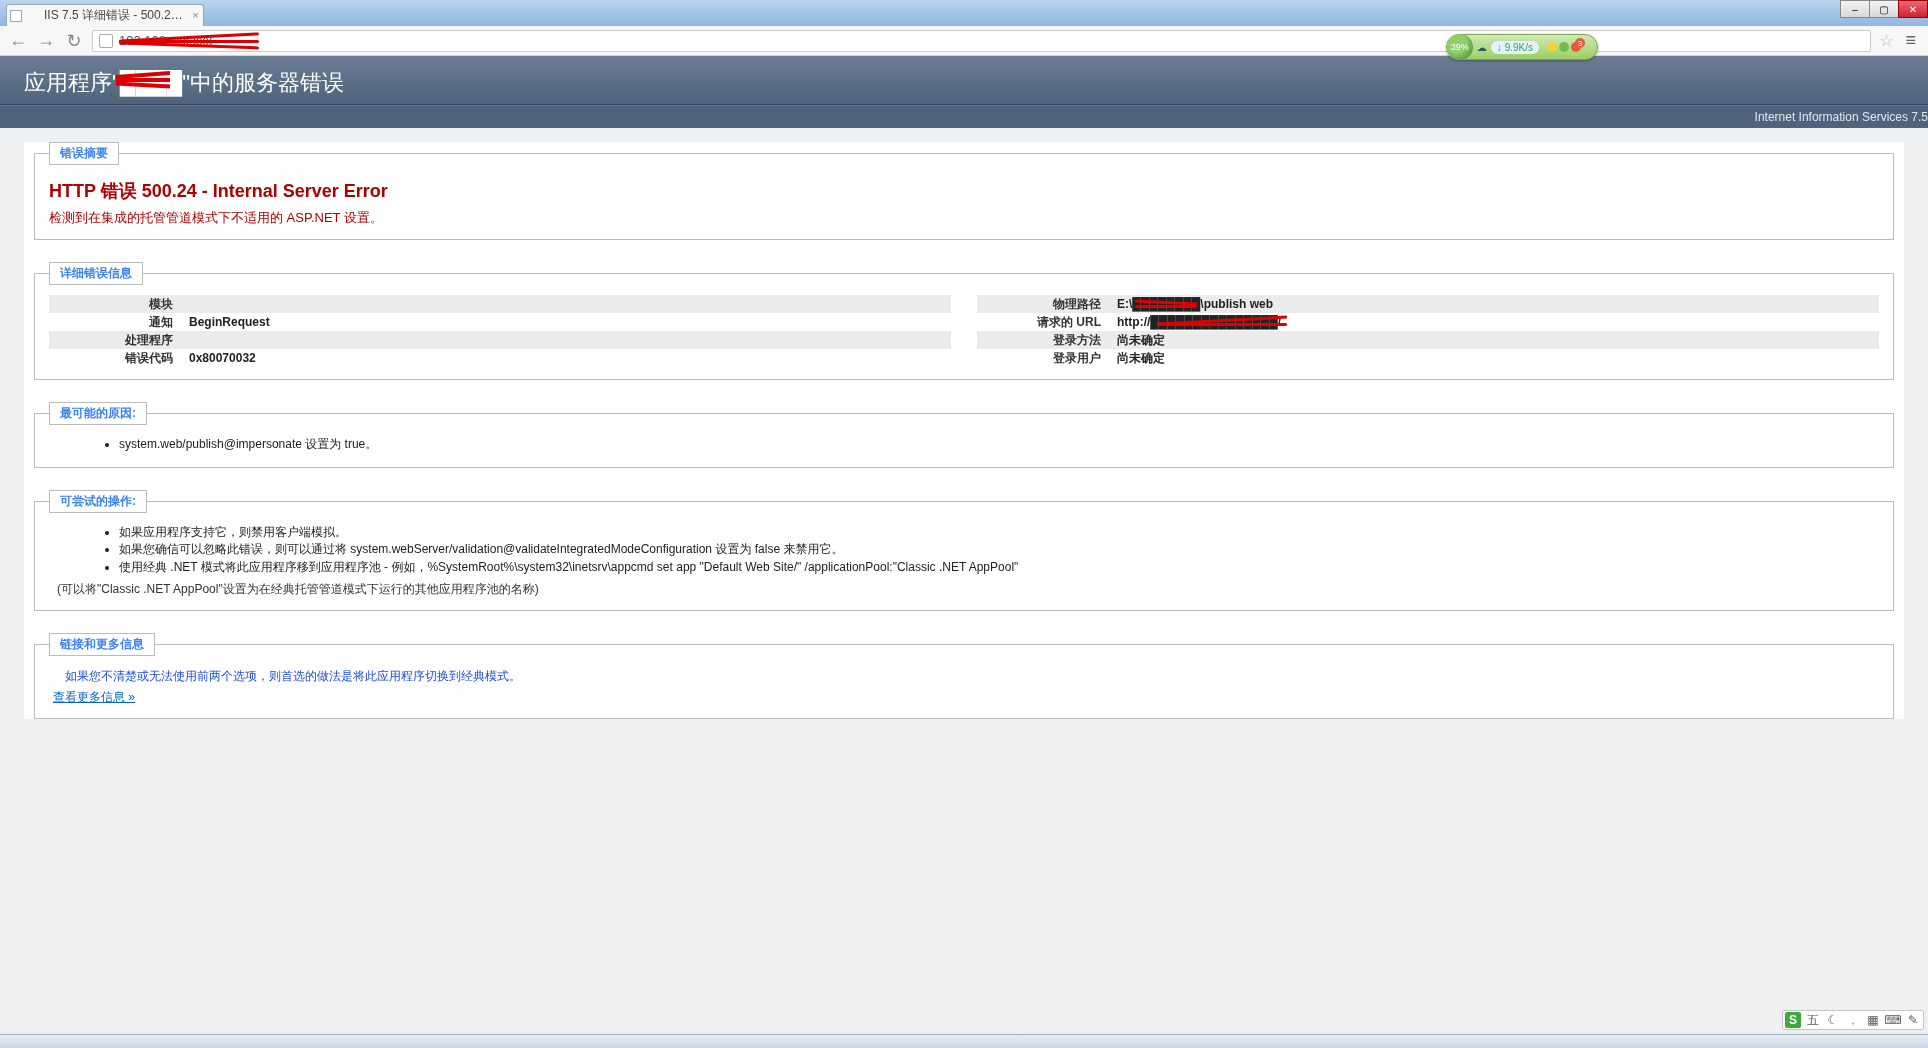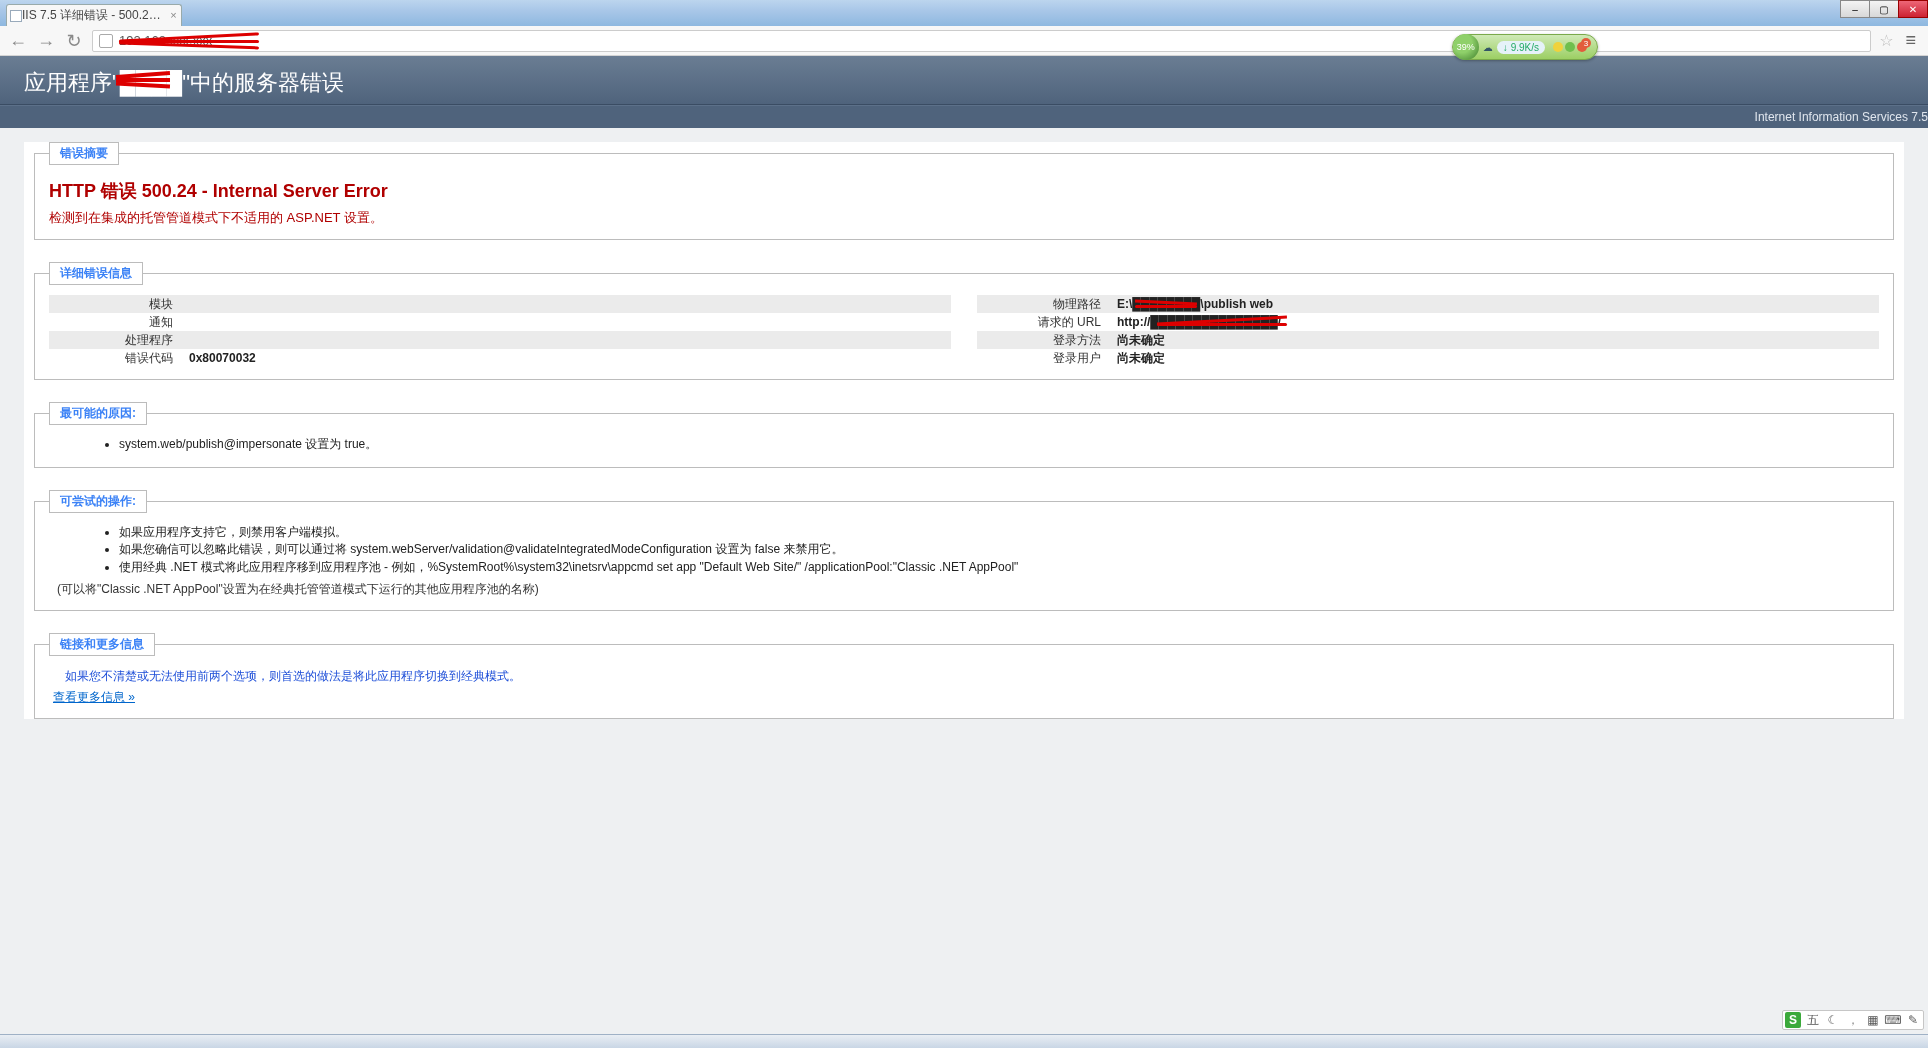--- a/index.html
+++ b/index.html
@@ -12,21 +12,21 @@
     display:flex; align-items:center; justify-content:center; font-size:10px;
     background:linear-gradient(#f4f4f4,#d8d8d8); }
   .win-btn.close { background:linear-gradient(#e67,#c23); color:#fff; border-color:#900;}
   .tabstrip {
     height:26px; background:linear-gradient(#bcd5ee,#a9c7e8 40%,#8eb8e0);
     display:flex; align-items:flex-end; padding-left:6px; position:relative;
   }
   .tab {
     height:22px; background:#f7f7f7; border:1px solid #9aa; border-bottom:none;
     border-radius:3px 3px 0 0; padding:2px 20px 2px 3px; font-size:12px; color:#444;
-    display:flex; align-items:center; gap:0; max-width:200px; position:relative;
+    display:flex; align-items:center; gap:22px; max-width:200px; position:relative;
   }
   .tab .page-ico { width:12px;height:12px;border:1px solid #9ab;background:#fff; }
   .tab .x { position:absolute; right:4px; top:4px; font-size:11px; color:#888; }
   .navbar {
     height:30px; background:#f7f7f7; border-bottom:1px solid #d4d4d4;
     display:flex; align-items:center; padding:0 8px; gap:8px;
   }
   .nav-arrow, .nav-reload { color:#8a8a8a; font-size:18px; width:20px; text-align:center; }
   .url-box {
     flex:1; height:22px; border:1px solid #ccc; border-radius:2px; background:#fff;
@@ -42,21 +42,21 @@
     content:""; position:absolute; width:100%; height:3px; background:#d00; border-radius:2px;
   }
   .url-redaction::before { top:-4px; transform:rotate(-3deg);}
   .url-redaction::after { top:4px; transform:rotate(2deg);}
   .star { color:#bbb; font-size:16px; }
   .menu-btn { font-size:18px; color:#666; padding:0 4px;}
   
   .float-badge {
     position:absolute; top:34px; right:330px; z-index:30;
     height:26px; border-radius:13px; background:linear-gradient(#cfe9b6,#9ccf63);
-    border:1px solid #7aa94a; display:flex; align-items:center; padding:0 10px 0 0;
+    border:1px solid #7aa94a; display:flex; align-items:center; padding:0 16px 0 0;
     font-size:10px; color:#356; box-shadow:0 1px 3px rgba(0,0,0,.3);
   }
   .float-badge .pct {
     width:26px;height:26px;border-radius:50%;
     background:radial-gradient(circle at 35% 35%,#8fd06a 40%,#3c7c2a);
     display:flex;align-items:center;justify-content:center;color:#fff;font-size:9px;
     margin-right:4px;
   }
   .float-badge .dl { background:#e6f2f9;border-radius:10px;padding:1px 6px;margin:0 4px;color:#2a6;}
   .float-badge .dots { display:flex;gap:2px;margin-left:4px;}
@@ -89,21 +89,21 @@
     font-size:12px; color:#3b82f6; font-weight:bold;
   }
   
   .err-title { color:#b00000; font-size:18px; font-weight:bold; margin:4px 0 6px; }
   .err-sub  { color:#b00000; font-size:13px; }
   
   .details-cols { display:flex; gap:26px; }
   .details-table { flex:1; font-size:12px; }
   .details-row { display:flex; height:18px; align-items:center; }
   .details-row:nth-child(odd){ background:#ebebeb; }
-  .details-row .k { width:140px; text-align:right; padding-right:16px; color:#333;}
+  .details-row .k { width:140px; text-align:right; padding-right:16px; color:#333;font-weight:bold;}
   .details-row .v { flex:1; color:#222; font-weight:bold; position:relative;}
   .v-redact {
     position:absolute; height:3px; background:#d00; border-radius:2px;
   }
   .v-redact.r1 { top:8px; left:40px; width:130px;}
   .v-redact.r1::before{content:"";position:absolute;width:100%;height:3px;background:#d00;top:-4px;transform:rotate(-3deg);}
   .v-redact.r2 { top:8px; left:18px; width:62px;}
   .v-redact.r2::before{content:"";position:absolute;width:100%;height:3px;background:#d00;top:-4px;transform:rotate(3deg);}
   
   ul.causes, ul.actions { font-size:12px; color:#222; padding-left:70px; }
@@ -187,20 +187,21 @@
 
   <fieldset class="box">
     <legend>详细错误信息</legend>
     <div class="details-cols">
       <div class="details-table" id="details-left">
           <div class="details-row">
             <div class="k">模块</div>
           </div>
           <div class="details-row">
             <div class="k">通知</div>
+            <div class="v">BeginRequest</div>
           </div>
           <div class="details-row">
             <div class="k">处理程序</div>
           </div>
           <div class="details-row">
             <div class="k">错误代码</div>
             <div class="v">0x80070032</div>
           </div>
         </div>
       <div class="details-table" id="details-right">

